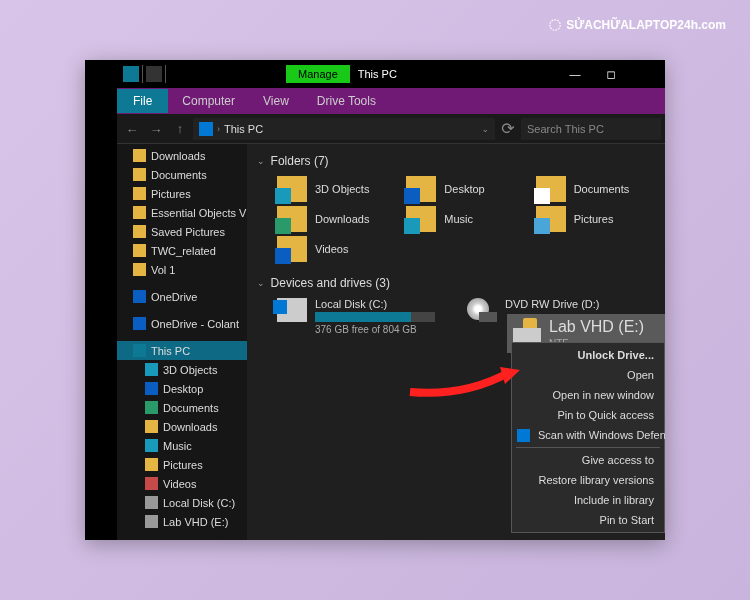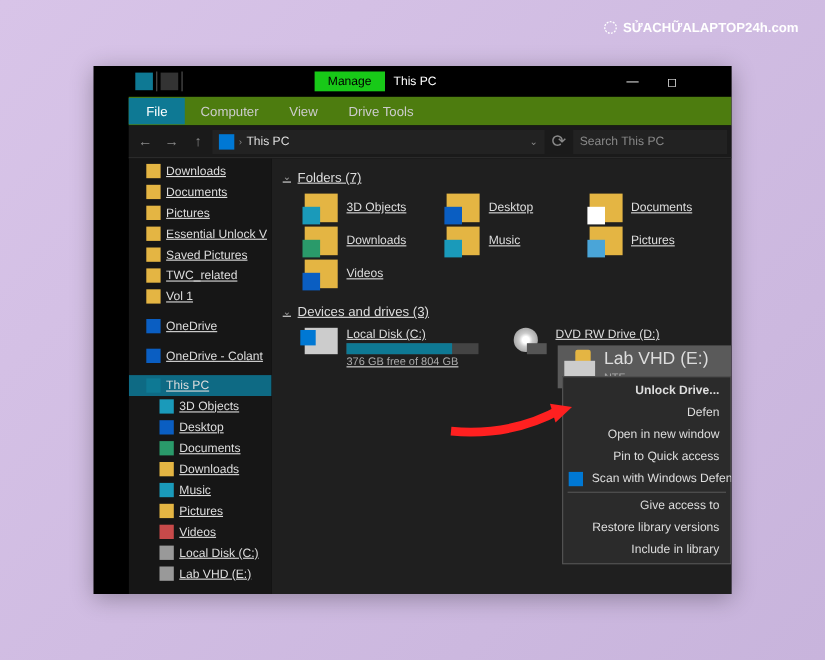--- a/index.html
+++ b/index.html
@@ -9,30 +9,30 @@
 .window { width: 580px; height: 480px; background: #000; color: #ddd; display: flex; flex-direction: column; overflow: hidden; position: relative; box-shadow: 0 4px 20px rgba(0,0,0,0.3); padding-left: 32px; }
 .titlebar { height: 28px; background: #000; display: flex; align-items: center; padding-left: 6px; }
 .titlebar-icons { display: flex; gap: 3px; align-items: center; }
 .tb-icon { width: 16px; height: 16px; background: #333; }
 .tb-icon.monitor { background: #0e7994; }
 .tb-icon.sep { width: 1px; background: #555; height: 18px; }
 .tab-manage { margin-left: 120px; background: #18c918; color: #000; font-size: 11px; padding: 3px 12px; }
 .tab-thispc { margin-left: 8px; color: #fff; font-size: 11px; }
 .win-controls { margin-left: auto; display: flex; }
 .win-btn { width: 36px; height: 28px; display: flex; align-items: center; justify-content: center; font-size: 11px; color: #fff; }
-.ribbon { height: 26px; background: #4d7c0f; display: flex; align-items: center; }
+.ribbon { height: 26px; background: #701a75; display: flex; align-items: center; }
 .ribbon-file { background: #0e7994; color: #fff; font-size: 12px; padding: 5px 16px; }
 .ribbon-tab { color: #ccc; font-size: 12px; padding: 5px 14px; }
 .addrbar { height: 30px; background: #1a1a1a; display: flex; align-items: center; padding: 0 4px; gap: 2px; border-bottom: 1px solid #333; }
 .nav-btn { width: 22px; height: 22px; display: flex; align-items: center; justify-content: center; color: #888; font-size: 13px; }
 .breadcrumb { flex: 1; display: flex; align-items: center; gap: 4px; padding: 0 6px; background: #222; height: 22px; font-size: 11px; }
 .bc-icon { width: 14px; height: 14px; background: #0078d4; }
 .refresh { width: 22px; color: #888; text-align: center; }
 .search { width: 140px; height: 22px; background: #222; color: #888; font-size: 11px; padding: 0 6px; display: flex; align-items: center; }
-.body { flex: 1; display: flex; overflow: hidden; text-decoration: underline; }
+.body { flex: 1; display: flex; overflow: hidden; }
 .sidebar { width: 130px; background: #161616; overflow: hidden; font-size: 11px; padding-top: 2px; }
 .sb-item { display: flex; align-items: center; gap: 5px; padding: 3px 4px 3px 16px; white-space: nowrap; overflow: hidden; }
 .sb-item.sel { background: #0e6a84; }
 .sb-item.l2 { padding-left: 28px; }
 .sb-ico { width: 13px; height: 13px; flex-shrink: 0; }
 .ico-folder { background: #e4b543; }
 .ico-dl { background: #e4b543; }
 .ico-pic { background: #e4b543; }
 .ico-onedrive { background: #0a5ec2; }
 .ico-thispc { background: #0e7994; }
@@ -138,21 +138,21 @@
         <div class="sb-item">
           <div class="sb-ico ico-folder"></div>
           <span>Documents</span>
         </div>
         <div class="sb-item">
           <div class="sb-ico ico-pic"></div>
           <span>Pictures</span>
         </div>
         <div class="sb-item">
           <div class="sb-ico ico-folder"></div>
-          <span>Essential Unlock V</span>
+          <span>Essential Objects V</span>
         </div>
         <div class="sb-item">
           <div class="sb-ico ico-folder"></div>
           <span>Saved Pictures</span>
         </div>
         <div class="sb-item">
           <div class="sb-ico ico-folder"></div>
           <span>TWC_related</span>
         </div>
         <div class="sb-item">
@@ -296,28 +296,29 @@
           <div class="lock-base"></div>
         </div>
         <div class="drive-info">
           <span>Lab VHD (E:)</span>
           <span class="drive-free">NTF</span>
         </div>
       </div>
 
       <div class="context-menu" id="ctx-menu">
           <div class="ctx-item bold">Unlock Drive...</div>
-          <div class="ctx-item">Defen</div>
+          <div class="ctx-item">Open</div>
           <div class="ctx-item">Open in new window</div>
           <div class="ctx-item">Pin to Quick access</div>
           <div class="ctx-item"><div class="ctx-ico shield-ico"></div>Scan with Windows Defen</div>
           <div class="ctx-sep"></div>
           <div class="ctx-item">Give access to</div>
           <div class="ctx-item">Restore library versions</div>
           <div class="ctx-item">Include in library</div>
+          <div class="ctx-item">Pin to Start</div>
         </div>
 
       <svg class="arrow" width="120" height="40" viewBox="0 0 120 40">
         <path d="M 5 30 Q 60 35 105 10" stroke="#ff2020" stroke-width="8" fill="none"></path>
         <path d="M 95 5 L 115 8 L 100 22 Z" fill="#ff2020"></path>
       </svg>
     </div>
   </div>
 </div>
 

